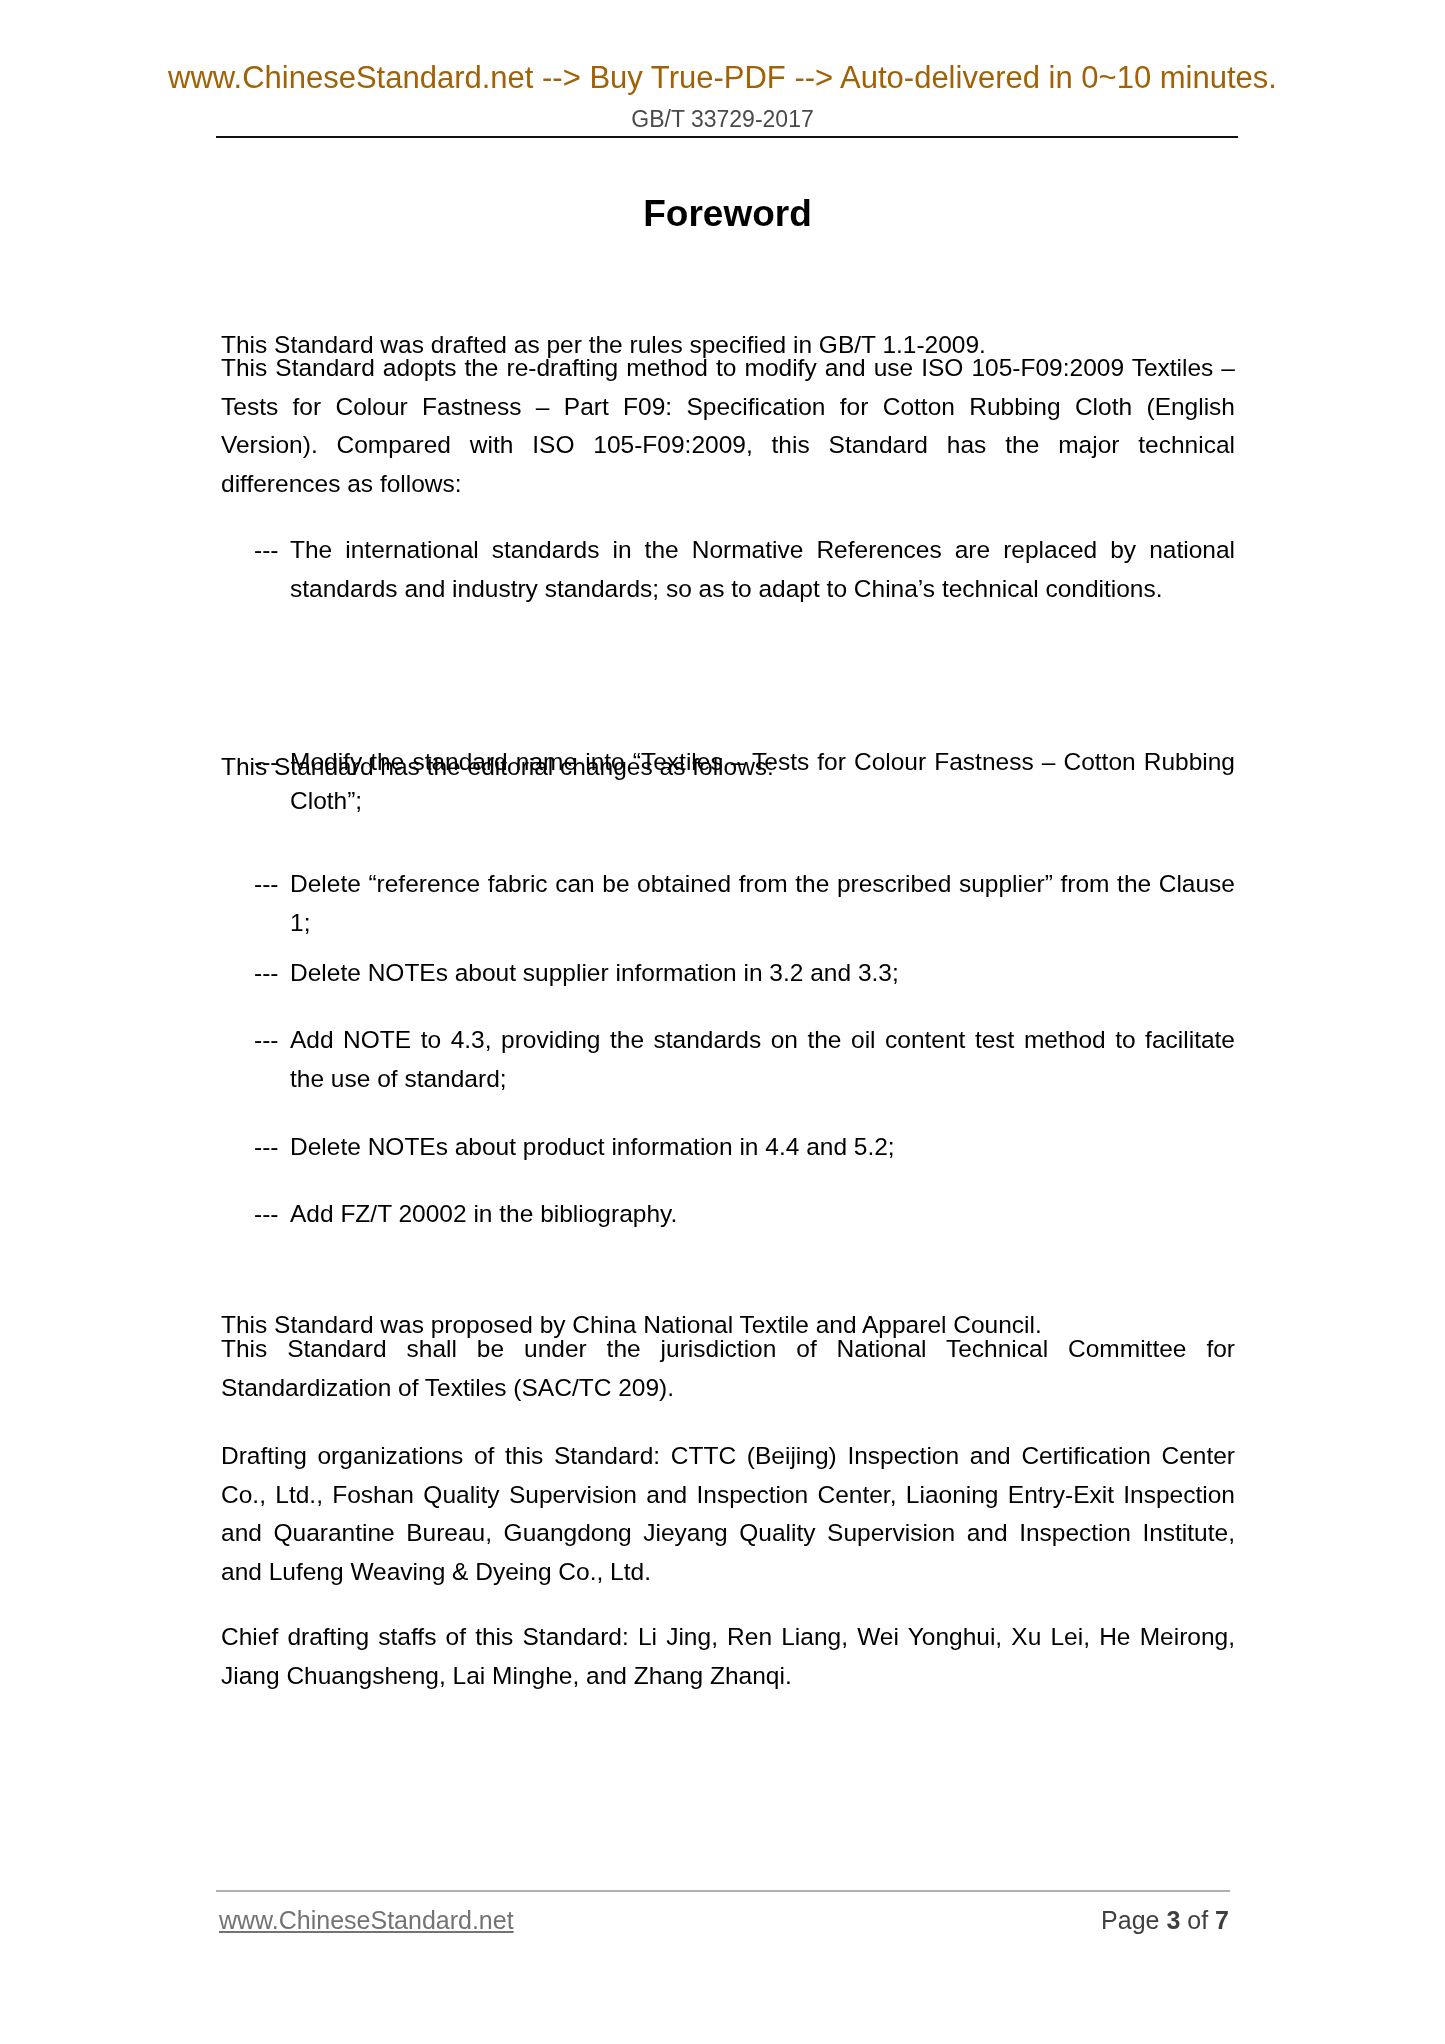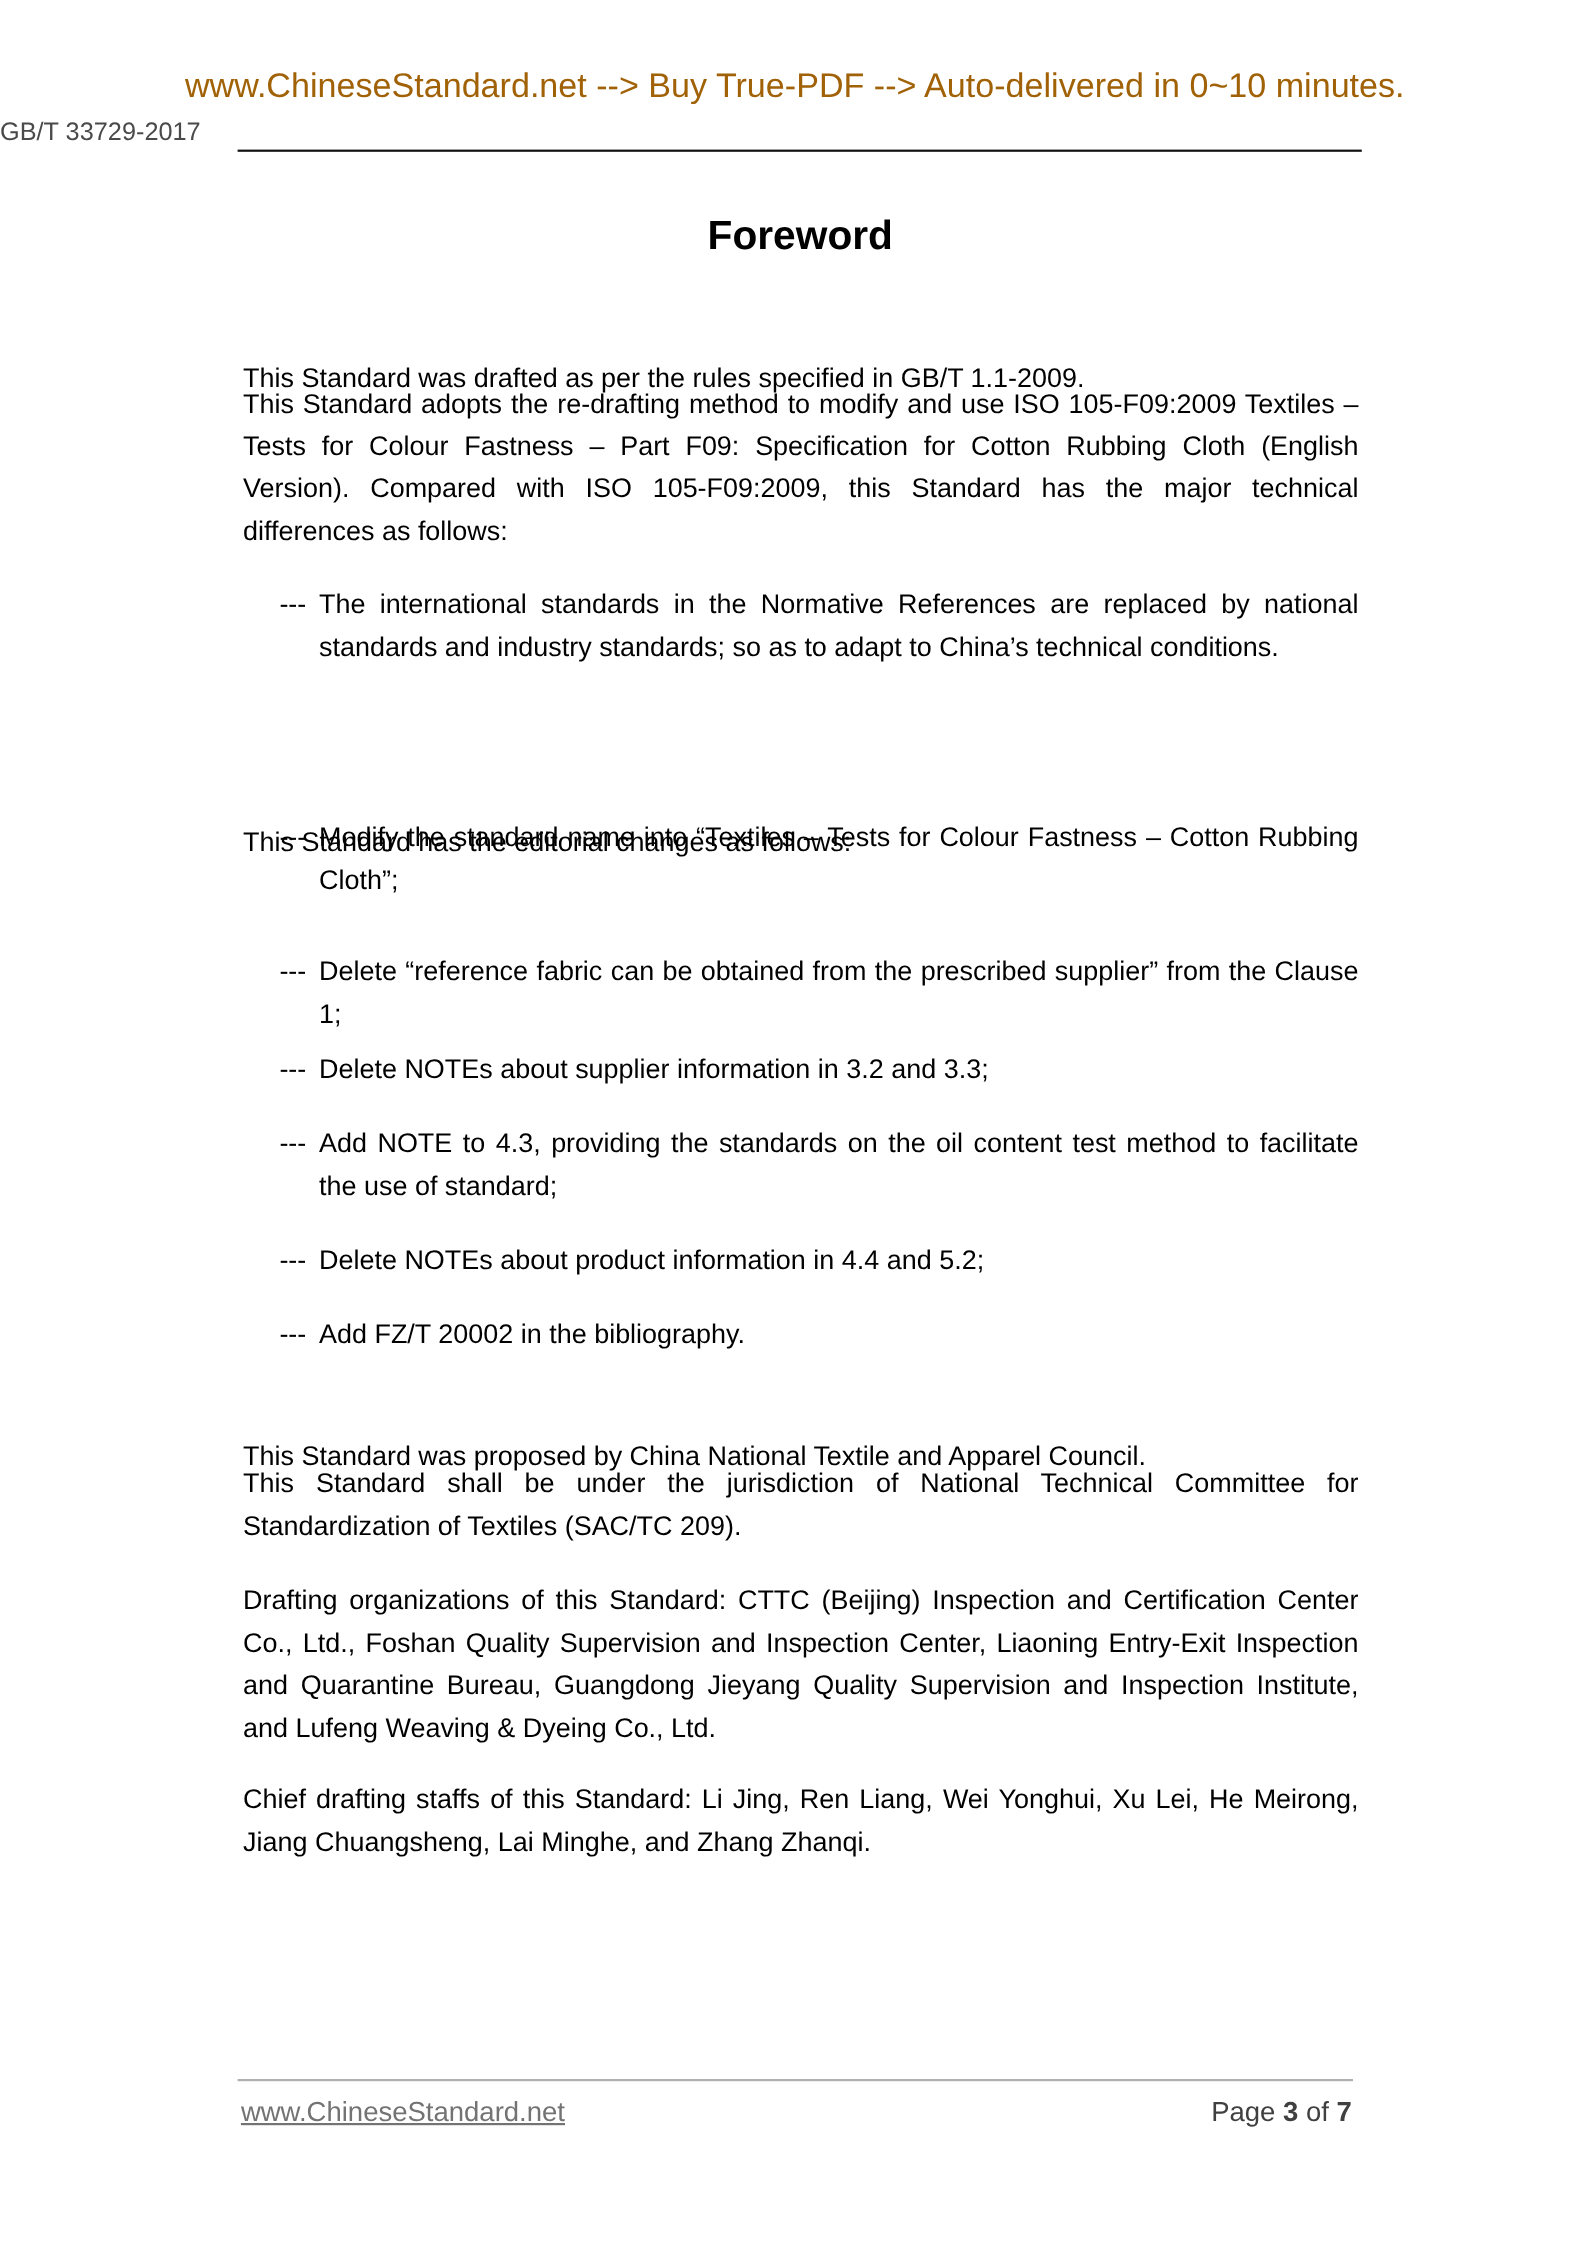--- a/index.html
+++ b/index.html
@@ -1,20 +1,20 @@
 <!DOCTYPE html>
 <html><head>
 <meta charset="utf-8">
 <style>
   html, body { margin:0; padding:0; background:#ffffff; }
   body { width:1445px; height:2044px; position:relative; overflow:hidden;
          font-family:"Liberation Sans", sans-serif; color:#000; }
   .hdr1 { position:absolute; left:0; width:1445px; top:58px; text-align:center;
           font-size:31px; color:#a16207; line-height:40px; }
-  .hdr2 { position:absolute; left:0; width:1445px; top:104px; 
+  .hdr2 { position:absolute; left:0; width:1445px; top:104px; text-align:center;
           font-size:23px; color:#4a4a4a; line-height:30px; }
   .hdr-rule { position:absolute; left:216px; width:1022px; top:136px; height:2px; background:#111; }
   .title { position:absolute; left:0; width:1455px; top:192px; text-align:center;
            font-size:37px; font-weight:bold; line-height:44px; }
   .blk { position:absolute; left:221px; width:1014px; font-size:24.5px; line-height:38.5px;
          text-align:justify; }
   .blk.last-left { text-align:left;margin-top:44px; }
   .bul { position:absolute; left:254px; width:981px; font-size:24.5px; line-height:38.5px;
          text-align:justify; padding-left:36px; text-indent:-36px; box-sizing:border-box; }
   .bul .dash { display:inline-block; width:36px; text-indent:0; }

